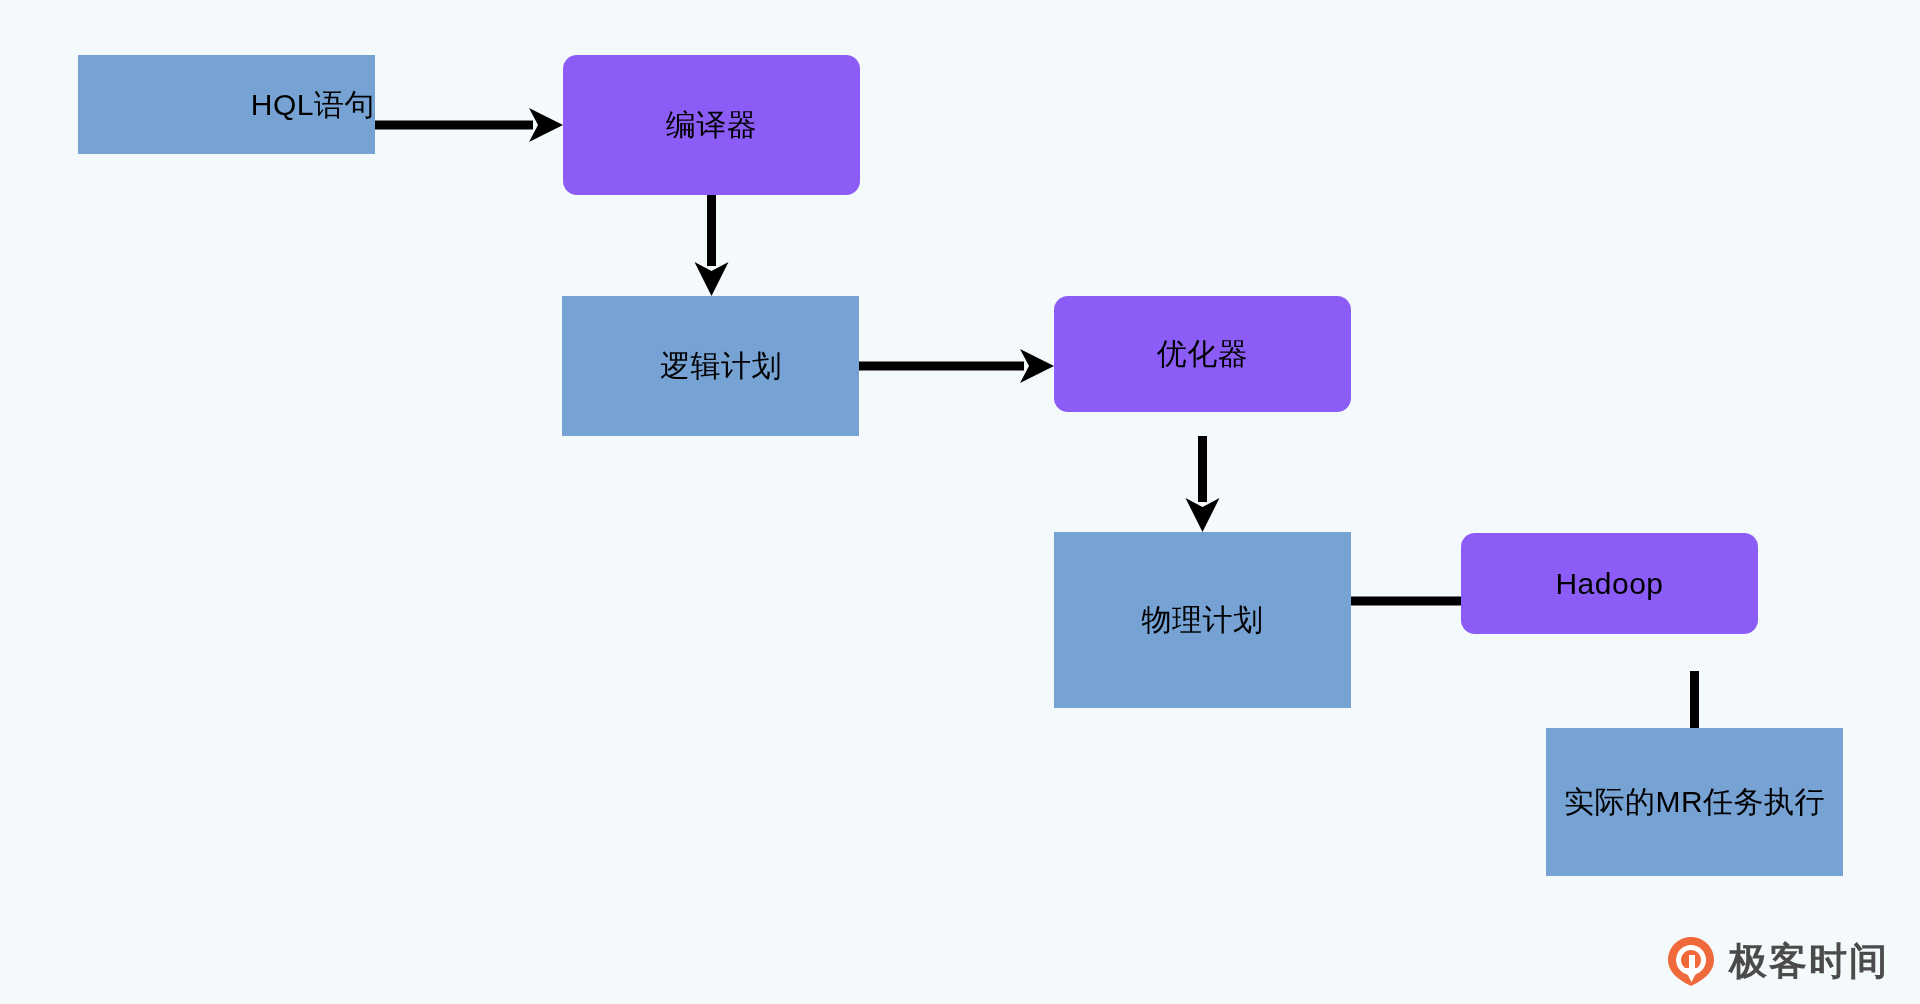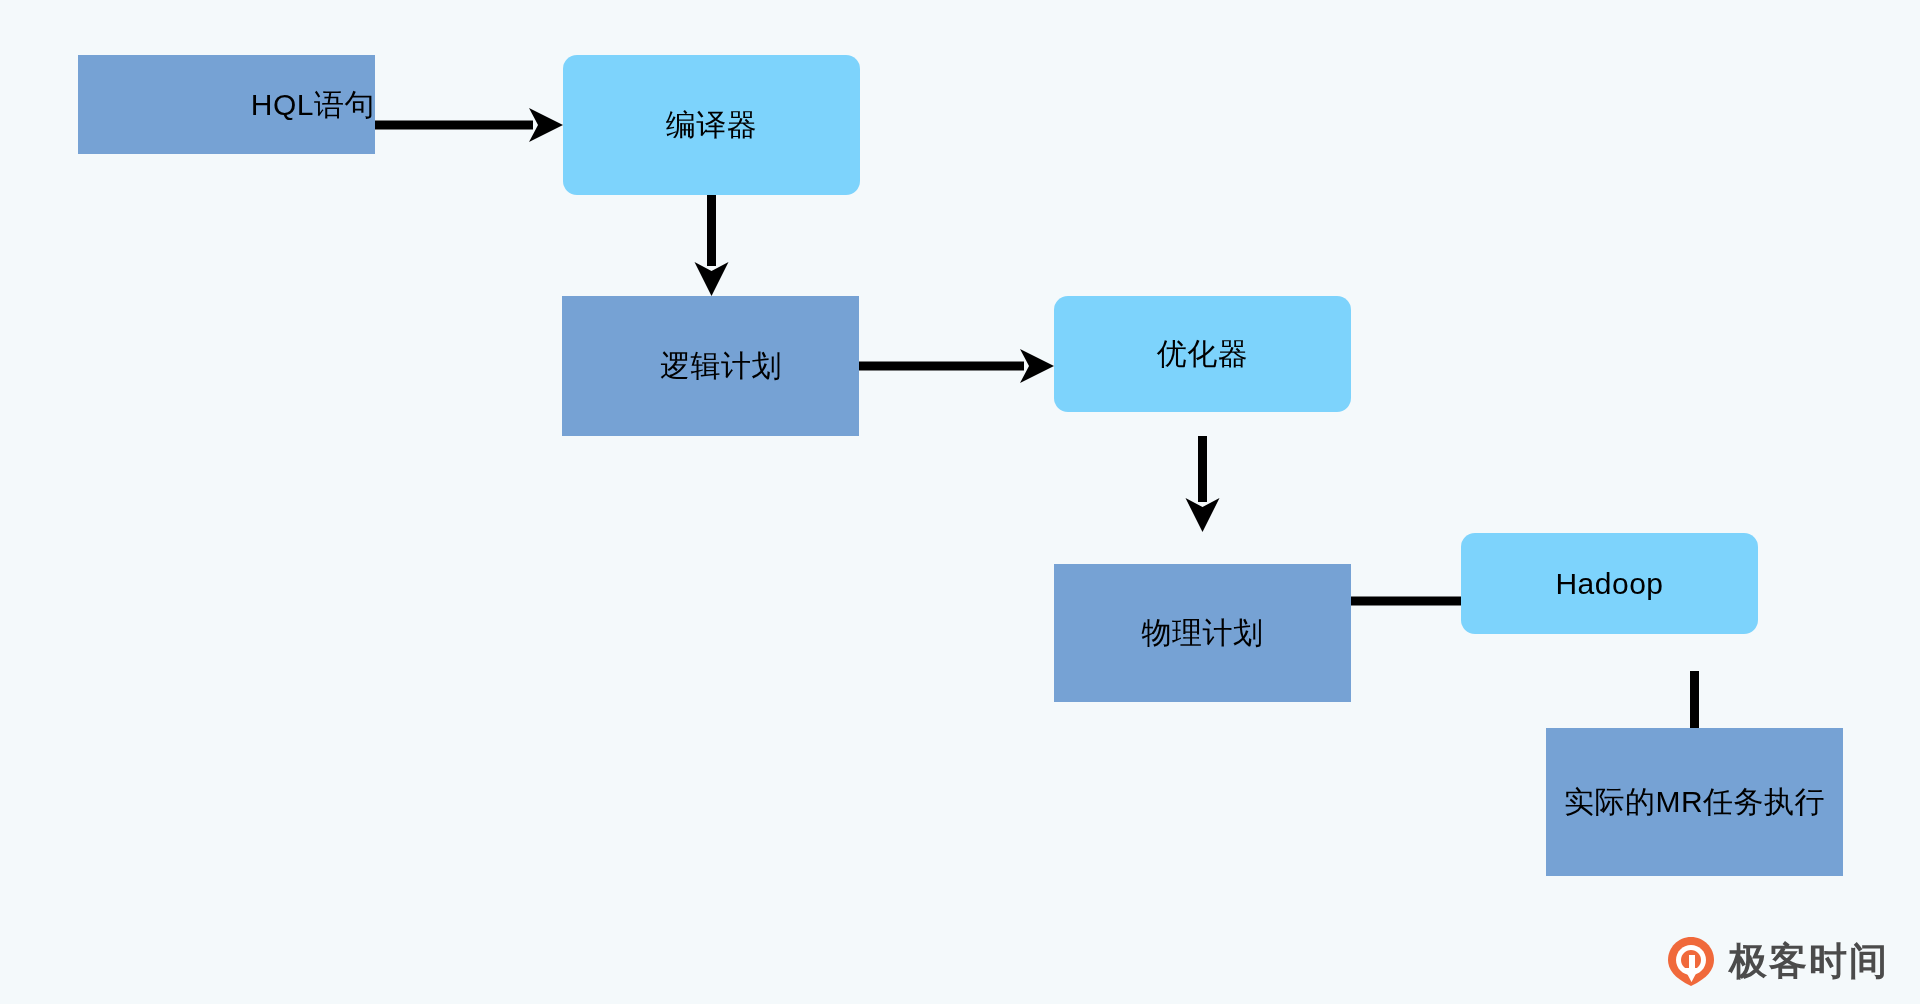--- a/index.html
+++ b/index.html
@@ -32,21 +32,21 @@
     letter-spacing: 0.5px;
     text-align: center;
     white-space: nowrap;
     user-select: none;
   }
   .node.dark {
     background: #76a2d4;
     border-radius: 0px;
   }
   .node.light {
-    background: #7dd3fc;
+    background: #8b5cf6;
     border-radius: 14px;
   }
   .arrow-layer {
     position: absolute;
     left: 0;
     top: 0;
     width: 1920px;
     height: 1004px;
     pointer-events: none;
   }
@@ -110,21 +110,21 @@
       </div>
       <div class="node light" style="left: 563px; top: 55px; width: 297px; height: 140px;">
         <span>编译器</span>
       </div>
       <div class="node dark" style="left: 562px; top: 296px; width: 297px; height: 140px; padding-left: 21px;">
         <span>逻辑计划</span>
       </div>
       <div class="node light" style="left: 1054px; top: 296px; width: 297px; height: 116px;">
         <span>优化器</span>
       </div>
-      <div class="node dark" style="left: 1054px; top: 532px; width: 297px; height: 138px; margin-top: 32px;">
+      <div class="node dark" style="left: 1054px; top: 532px; width: 297px; height: 176px;">
         <span>物理计划</span>
       </div>
       <div class="node light" style="left: 1461px; top: 533px; width: 297px; height: 101px;">
         <span>Hadoop</span>
       </div>
       <div class="node dark" style="left: 1546px; top: 728px; width: 297px; height: 148px;">
         <span>实际的MR任务执行</span>
       </div>
     </div>
 

